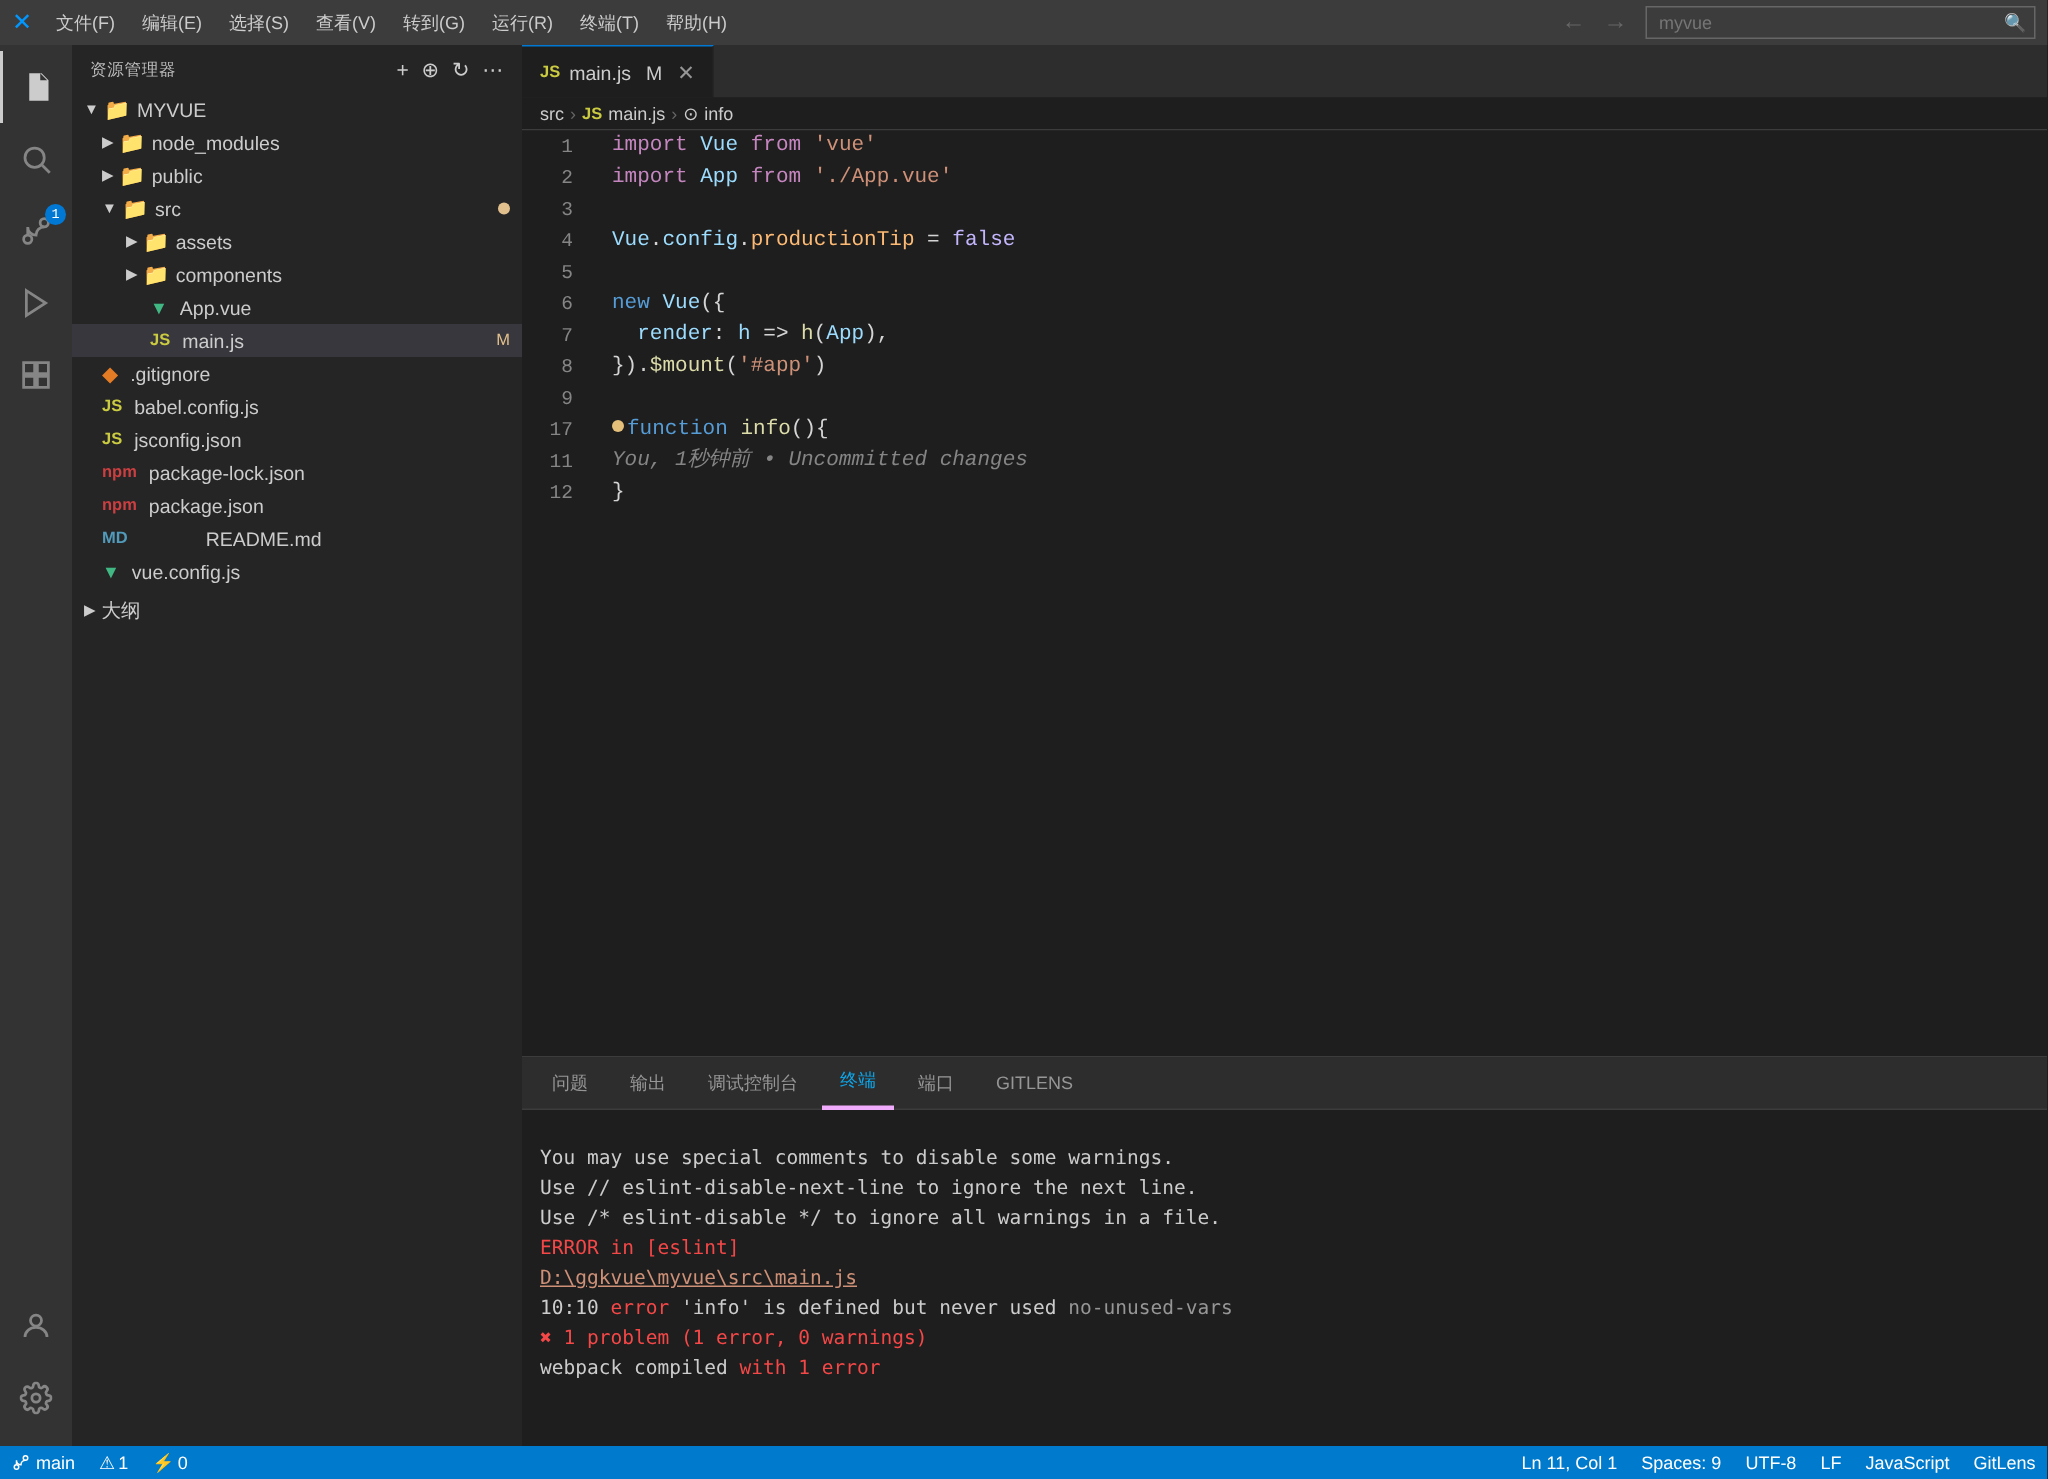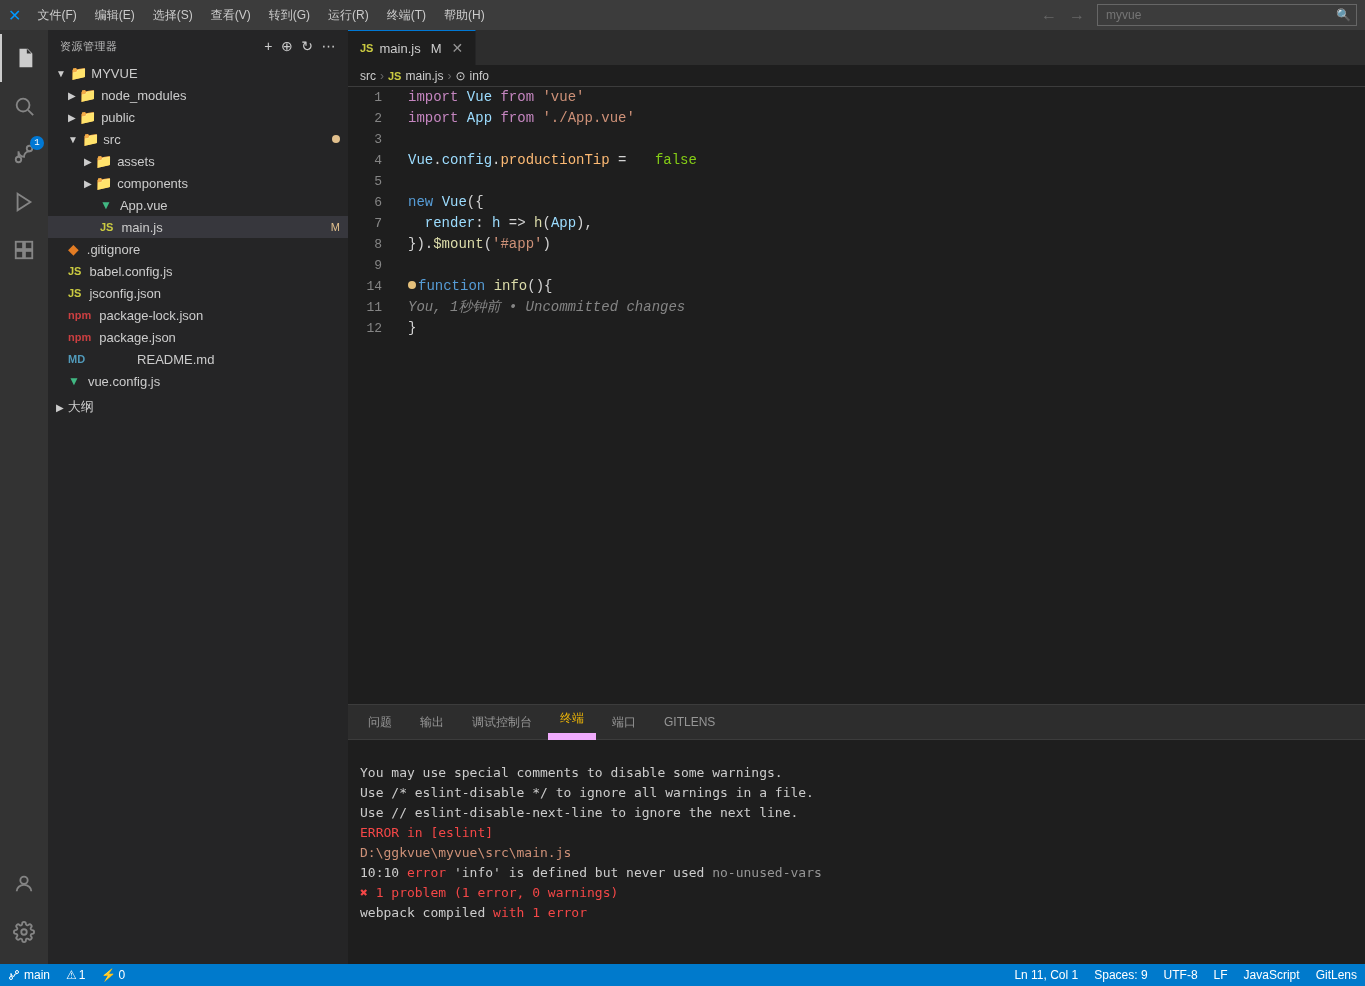--- a/index.html
+++ b/index.html
@@ -207,21 +207,21 @@
       white-space: pre;
       color: #d4d4d4;
       line-height: 21px;
     }
 
     
     .kw { color: #569cd6; }
     .kw-import { color: #c586c0; }
     .str { color: #ce9178; }
     .fn-name { color: #dcdcaa; }
-    .bool { color: #84cc16; margin-left: 20px; }
+    .bool { color: #c4b5fd; }
 
     
     .yellow-dot {
       display: inline-block;
       width: 8px;
       height: 8px;
       background: #e5c07b;
       border-radius: 50%;
       margin-right: 2px;
       vertical-align: middle;
@@ -257,32 +257,32 @@
     .panel-tab {
       padding: 0 12px;
       height: 35px;
       display: flex;
       align-items: center;
       font-size: 12px;
       color: #969696;
       cursor: pointer;
       font-family: 'Microsoft YaHei', sans-serif;
     }
-    .panel-tab.active { color: #eab308; border-bottom: 7px solid #f0abfc; }
+    .panel-tab.active { color: #0ea5e9; border-bottom: 3px solid #f0abfc; }
     .panel-content {
       flex: 1;
       overflow-y: auto;
       padding: 24px 12px;
       font-size: 13px;
       font-family: 'Consolas', monospace;
       color: #cccccc;
     }
     .terminal-line { margin-bottom: 2px; line-height: 18px; }
     .error-text { color: #f44747; }
-    .error-path { color: #ce9178; }
+    .error-path { color: #ce9178; text-decoration: underline; }
     .error-rule { color: #969696; }
 
     
     .status-bar {
       height: 22px;
       background: #007acc;
       display: flex;
       align-items: center;
       font-size: 12px;
       color: white;
@@ -561,21 +561,21 @@
         <span class="line-content"><span>}).</span><span class="fn-name">$mount</span><span>(</span><span class="str">'#app'</span><span>)</span></span>
       </div>
 
       <div class="code-line">
         <span class="line-number">9</span>
         <span class="line-gutter"></span>
         <span class="line-content"> </span>
       </div>
 
       <div class="code-line">
-        <span class="line-number">14</span>
+        <span class="line-number">17</span>
         <span class="line-gutter"></span>
         <span class="line-content"><span class="yellow-dot"></span><span class="kw">function</span> <span class="fn-name">info</span><span>(){</span></span>
       </div>
 
       <div class="code-line">
         <span class="line-number">11</span>
         <span class="line-gutter" style="border-left:1px solid #3c3c3c;"></span>
         <span class="line-content"><span class="ghost-text">You, 1秒钟前 • Uncommitted changes</span></span>
       </div>
 
@@ -591,22 +591,22 @@
       <div class="panel-tabs">
         <div class="panel-tab">问题</div>
         <div class="panel-tab">输出</div>
         <div class="panel-tab">调试控制台</div>
         <div class="panel-tab active">终端</div>
         <div class="panel-tab">端口</div>
         <div class="panel-tab">GITLENS</div>
       </div>
       <div class="panel-content">
         <div class="terminal-line">You may use special comments to disable some warnings.</div>
+        <div class="terminal-line">Use // eslint-disable-next-line to ignore the next line.</div>
         <div class="terminal-line">Use /* eslint-disable */ to ignore all warnings in a file.</div>
-        <div class="terminal-line">Use // eslint-disable-next-line to ignore the next line.</div>
         <div class="terminal-line error-text">ERROR in [eslint]</div>
         <div class="terminal-line error-path">D:\ggkvue\myvue\src\main.js</div>
         <div class="terminal-line">  10:10  <span class="error-text">error</span>  'info' is defined but never used  <span class="error-rule">no-unused-vars</span></div>
         <div class="terminal-line"> </div>
         <div class="terminal-line"><span class="error-text">✖ 1 problem (1 error, 0 warnings)</span></div>
         <div class="terminal-line"> </div>
         <div class="terminal-line">webpack compiled <span class="error-text">with 1 error</span></div>
       </div>
     </div>
 

